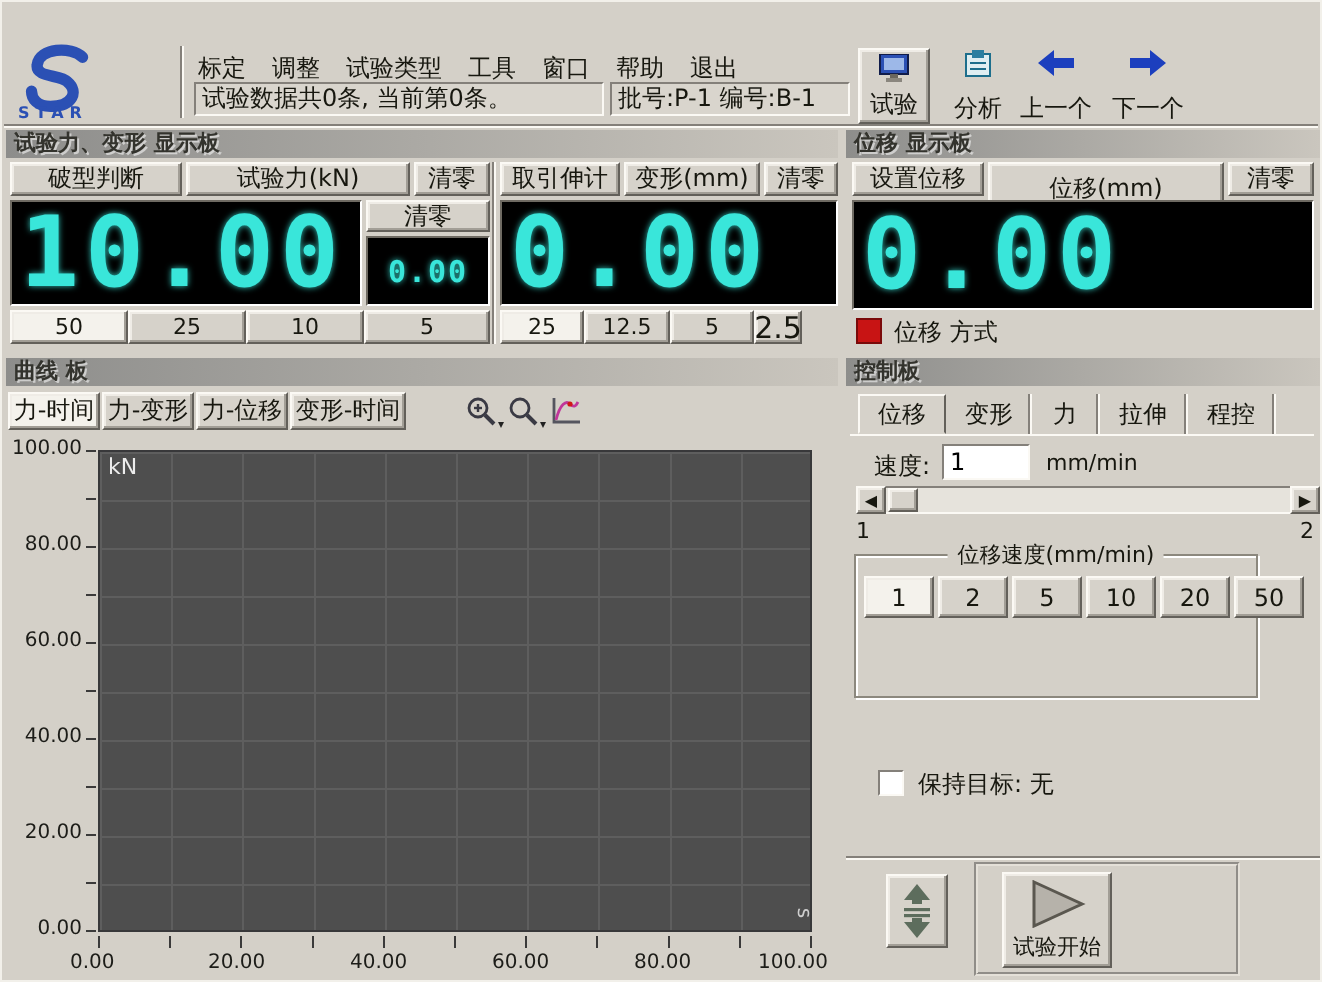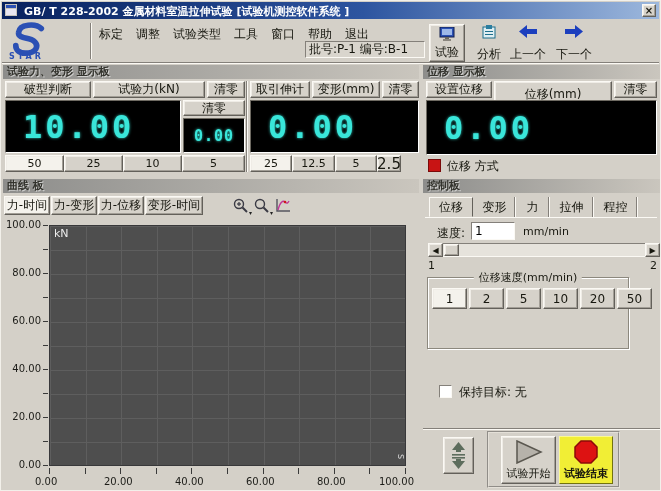--- a/index.html
+++ b/index.html
@@ -12,21 +12,21 @@
             box-shadow:inset -1px -1px 0 #a29e96, inset 1px 1px 0 #efece6; }
   .sunk { background:#d9d5cd; border:1px solid; border-color:#84807a #fbf9f4 #fbf9f4 #84807a; }
   .btn { display:flex; align-items:center; justify-content:center; font-size:12px; cursor:default; white-space:nowrap; }
   .btn.on { background:#f4f2ec; }
   .hdr { background:linear-gradient(to right,#8d8d8b,#cac6be); font-weight:bold; font-size:11px;
          line-height:14px; height:14px; padding-left:4px; color:#33332d;
          text-shadow:1px 1px 0 rgba(255,255,255,.55); }
   .led { background:#000; border:1px solid; border-color:#6e6a62 #ffffff #ffffff #6e6a62;
          color:#39e6da; font-family:"DejaVu Sans Mono",monospace; font-weight:bold;
          text-shadow:0 0 3px rgba(57,230,218,.85); display:flex; align-items:center; }
-  .led.big { font-size:32px; padding-left:17px; letter-spacing:3px; }
+  .led.big { font-size:49px; padding-left:4px; letter-spacing:3px; }
   .led.small { font-size:15px; justify-content:center; letter-spacing:1px; }
   .titlebar { left:1px; top:1px; width:657px; height:17px;
               background:linear-gradient(to right,#08215e,#2d55a0 55%,#9db8dd);
               display:flex; align-items:center; }
   .titlebar .t { color:#fff; font-size:11px; font-weight:bold; margin-left:4px; white-space:nowrap; }
   .menu-item { margin-right:13px; }
   .flatbtn { display:flex; flex-direction:column; align-items:center; justify-content:space-between; }
   .flatbtn .lab { font-size:12px; line-height:14px; }
   .groove-h { border-top:1px solid #84807a; border-bottom:1px solid #fbf9f4; height:2px; }
   .groove-v { border-left:1px solid #84807a; border-right:1px solid #fbf9f4; width:2px; }
@@ -47,47 +47,39 @@
   .ystrip { background:repeating-linear-gradient(to bottom,#3a3a3a 0 1px,transparent 1px 24px); }
   .chk { width:13px; height:13px; background:#fff; border:1px solid; border-color:#84807a #fbf9f4 #fbf9f4 #84807a; }
   .stopbtn { background:#f1ee35; border:1px solid; border-color:#fbf98e #72720e #72720e #fbf98e; }
   .icon-dd { position:absolute; right:-1px; bottom:-2px; font-size:6px; line-height:6px; color:#222; }
 </style>
 </head>
 <body>
 
 <div id="win">
 
-  <div class="abs titlebar">
-    <svg class="abs" style="left:3px;top:2px" width="12" height="12" viewBox="0 0 12 12">
-      <rect x="0" y="0" width="12" height="12" fill="#c8c4bc"></rect>
-      <rect x="1" y="1" width="10" height="3" fill="#2b50b4"></rect>
-      <rect x="1" y="5" width="10" height="6" fill="#e8e6f2"></rect>
-    </svg>
-    <span class="t abs" style="left:18px;top:2px">GB/ T 228-2002 金属材料室温拉伸试验   [试验机测控软件系统 ]</span>
-    <div class="abs raised btn" style="right:3px;top:2px;width:14px;height:13px;font-size:10px;font-weight:bold">×</div>
-  </div>
 
   <div class="abs" style="left:1px;top:18px;width:657px;height:44px">
     <svg class="abs" style="left:8px;top:3px" width="38" height="34" viewBox="0 0 40 36">
       <path d="M33 7 C 27 1, 10 2, 9 11 C 8 18, 21 16, 25 20 C 31 25, 28 33, 16 33 C 9 33, 6 29, 6 25" stroke="#2b50b4" stroke-width="6" fill="none" stroke-linecap="round"></path>
     </svg>
     <span class="abs" style="left:7px;top:33px;color:#2b50b4;font-size:8px;font-weight:bold;letter-spacing:3px">STAR</span>
     <div class="abs groove-v" style="left:88px;top:4px;height:36px"></div>
 
     <div class="abs" style="left:97px;top:7px;display:flex">
       <span class="menu-item">标定</span>
       <span class="menu-item">调整</span>
       <span class="menu-item">试验类型</span>
       <span class="menu-item">工具</span>
       <span class="menu-item">窗口</span>
       <span class="menu-item">帮助</span>
       <span class="menu-item">退出</span>
     </div>
 
+    <div class="abs sunk" style="left:95px;top:22px;width:205px;height:17px;line-height:15px;padding-left:3px;overflow:hidden">试验数据共0条, 当前第0条。</div>
     <div class="abs sunk" style="left:303px;top:22px;width:120px;height:17px;line-height:15px;padding-left:3px;overflow:hidden">批号:P-1 编号:B-1</div>
 
     <div class="abs raised flatbtn" style="left:427px;top:5px;width:36px;height:38px;padding:2px 0">
       <svg width="16" height="14" viewBox="0 0 16 14">
         <rect x="1" y="0" width="14" height="10" fill="#2b50b4" stroke="#101c4a"></rect>
         <rect x="3" y="2" width="10" height="6" fill="#9db8e8"></rect>
         <rect x="6" y="10" width="4" height="2" fill="#6a665e"></rect>
         <rect x="4" y="12" width="8" height="2" fill="#8a867e"></rect>
       </svg>
       <span class="lab">试验</span>
@@ -255,22 +247,16 @@
       </svg>
     </div>
 
     <div class="abs" style="left:64px;top:252px;width:133px;height:57px;border:2px groove #e4e0d8">
       <div class="abs raised flatbtn" style="left:12px;top:3px;width:55px;height:48px;padding:3px 0 2px">
         <svg width="28" height="24" viewBox="0 0 28 24">
           <path d="M2 1 L26 12 L2 23 Z" fill="#b6b2aa" stroke="#5a574f" stroke-width="1.5"></path>
         </svg>
         <span style="font-size:11px">试验开始</span>
       </div>
-      <div class="abs stopbtn flatbtn" style="left:70px;top:3px;width:54px;height:48px;padding:3px 0 2px">
-        <svg width="24" height="24" viewBox="0 0 24 24">
-          <path d="M7 1 L17 1 L23 7 L23 17 L17 23 L7 23 L1 17 L1 7 Z" fill="#dd1212" stroke="#8c0a0a" stroke-width="1.5"></path>
-        </svg>
-        <span style="font-size:11px;font-weight:bold">试验结束</span>
-      </div>
     </div>
   </div>
 
 </div>
 
 </body></html>

